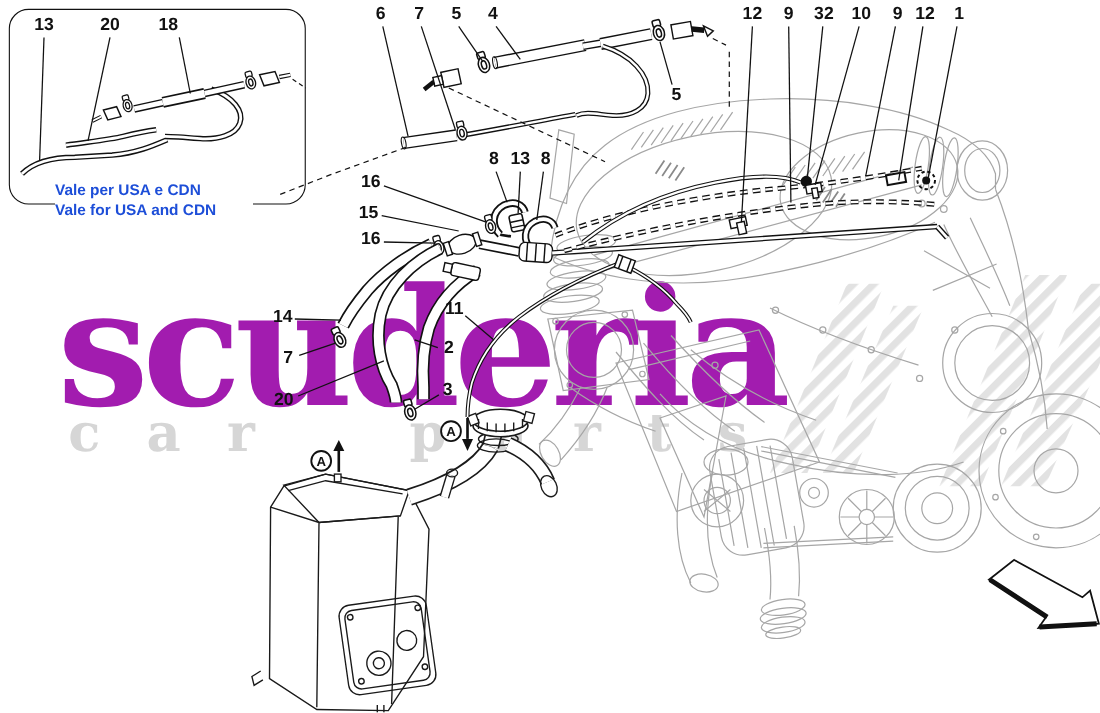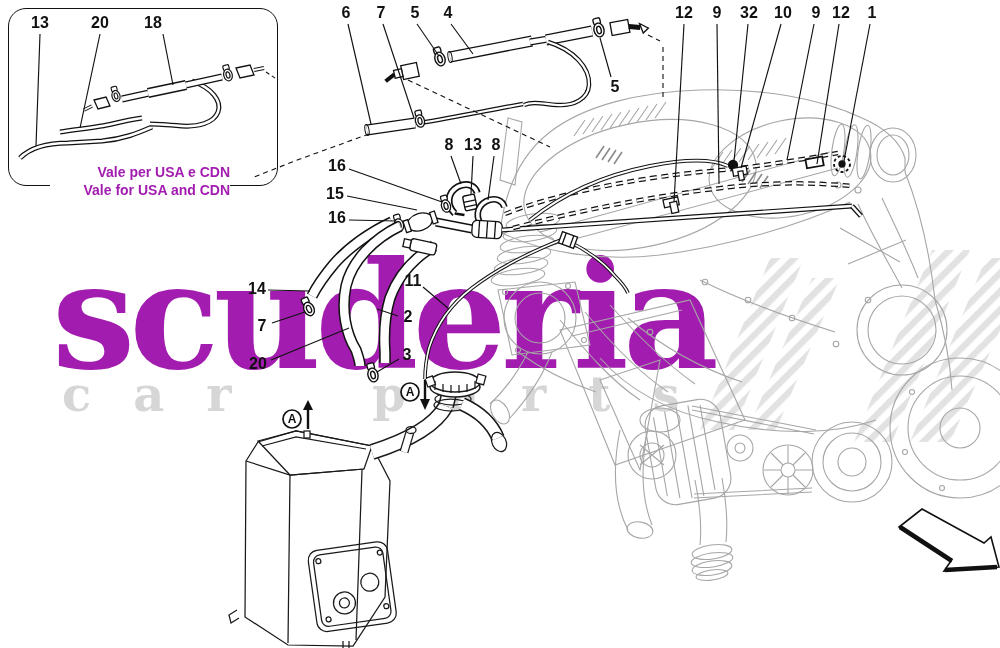--- a/index.html
+++ b/index.html
@@ -11,21 +11,21 @@
             color:#a21caf;white-space:nowrap;}
   .wm-word2{position:absolute;left:62px;top:370px;font-family:"DejaVu Serif",serif;
             font-weight:bold;font-size:48px;line-height:1;letter-spacing:42px;
             word-spacing:40px;color:#d6d6d6;white-space:nowrap;}
   
   #art{position:absolute;left:0;top:0;}
   
   #inset-box{position:absolute;left:8px;top:8px;width:268px;height:176px;
              border:1.7px solid #111;border-radius:18px;}
   #inset-caption{position:absolute;left:50px;top:163px;width:180px;background:#fff;
-                 text-align:right;font-weight:bold;font-size:14px;color:#a21caf;line-height:1.3;}
+                 text-align:left;font-weight:bold;font-size:14px;color:#1d4ed8;line-height:1.3;}
   
   .callout{position:absolute;transform:translate(-50%,-50%);font-weight:bold;
            font-size:16px;color:#111;white-space:nowrap;}
 </style>
 </head>
 <body>
 
 <div id="stage">
 
   <div class="wm-word1">scuderia</div>

